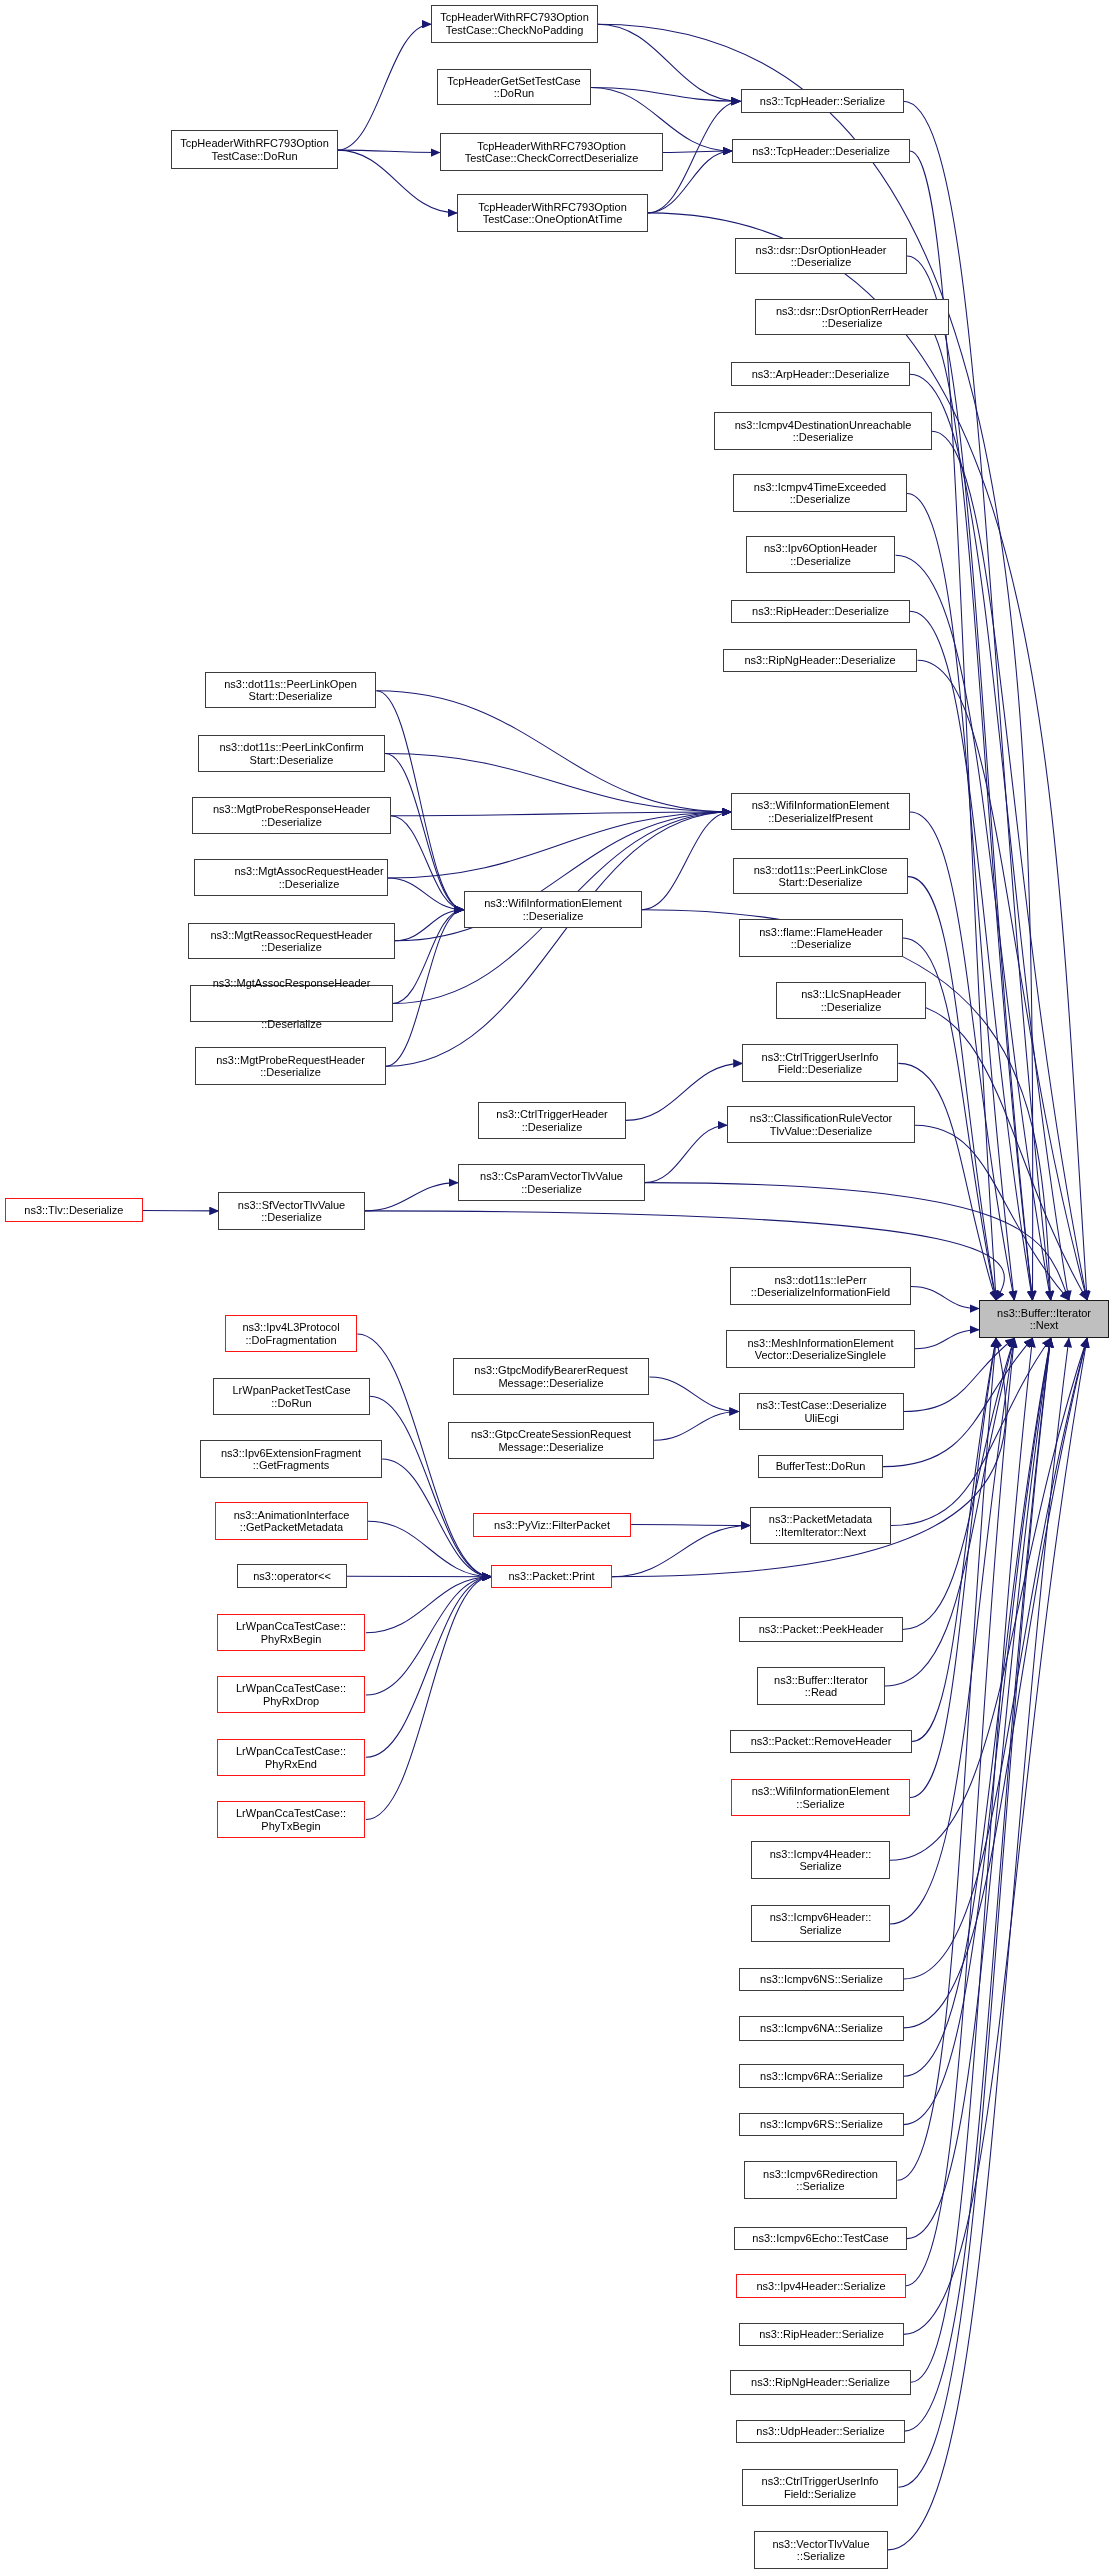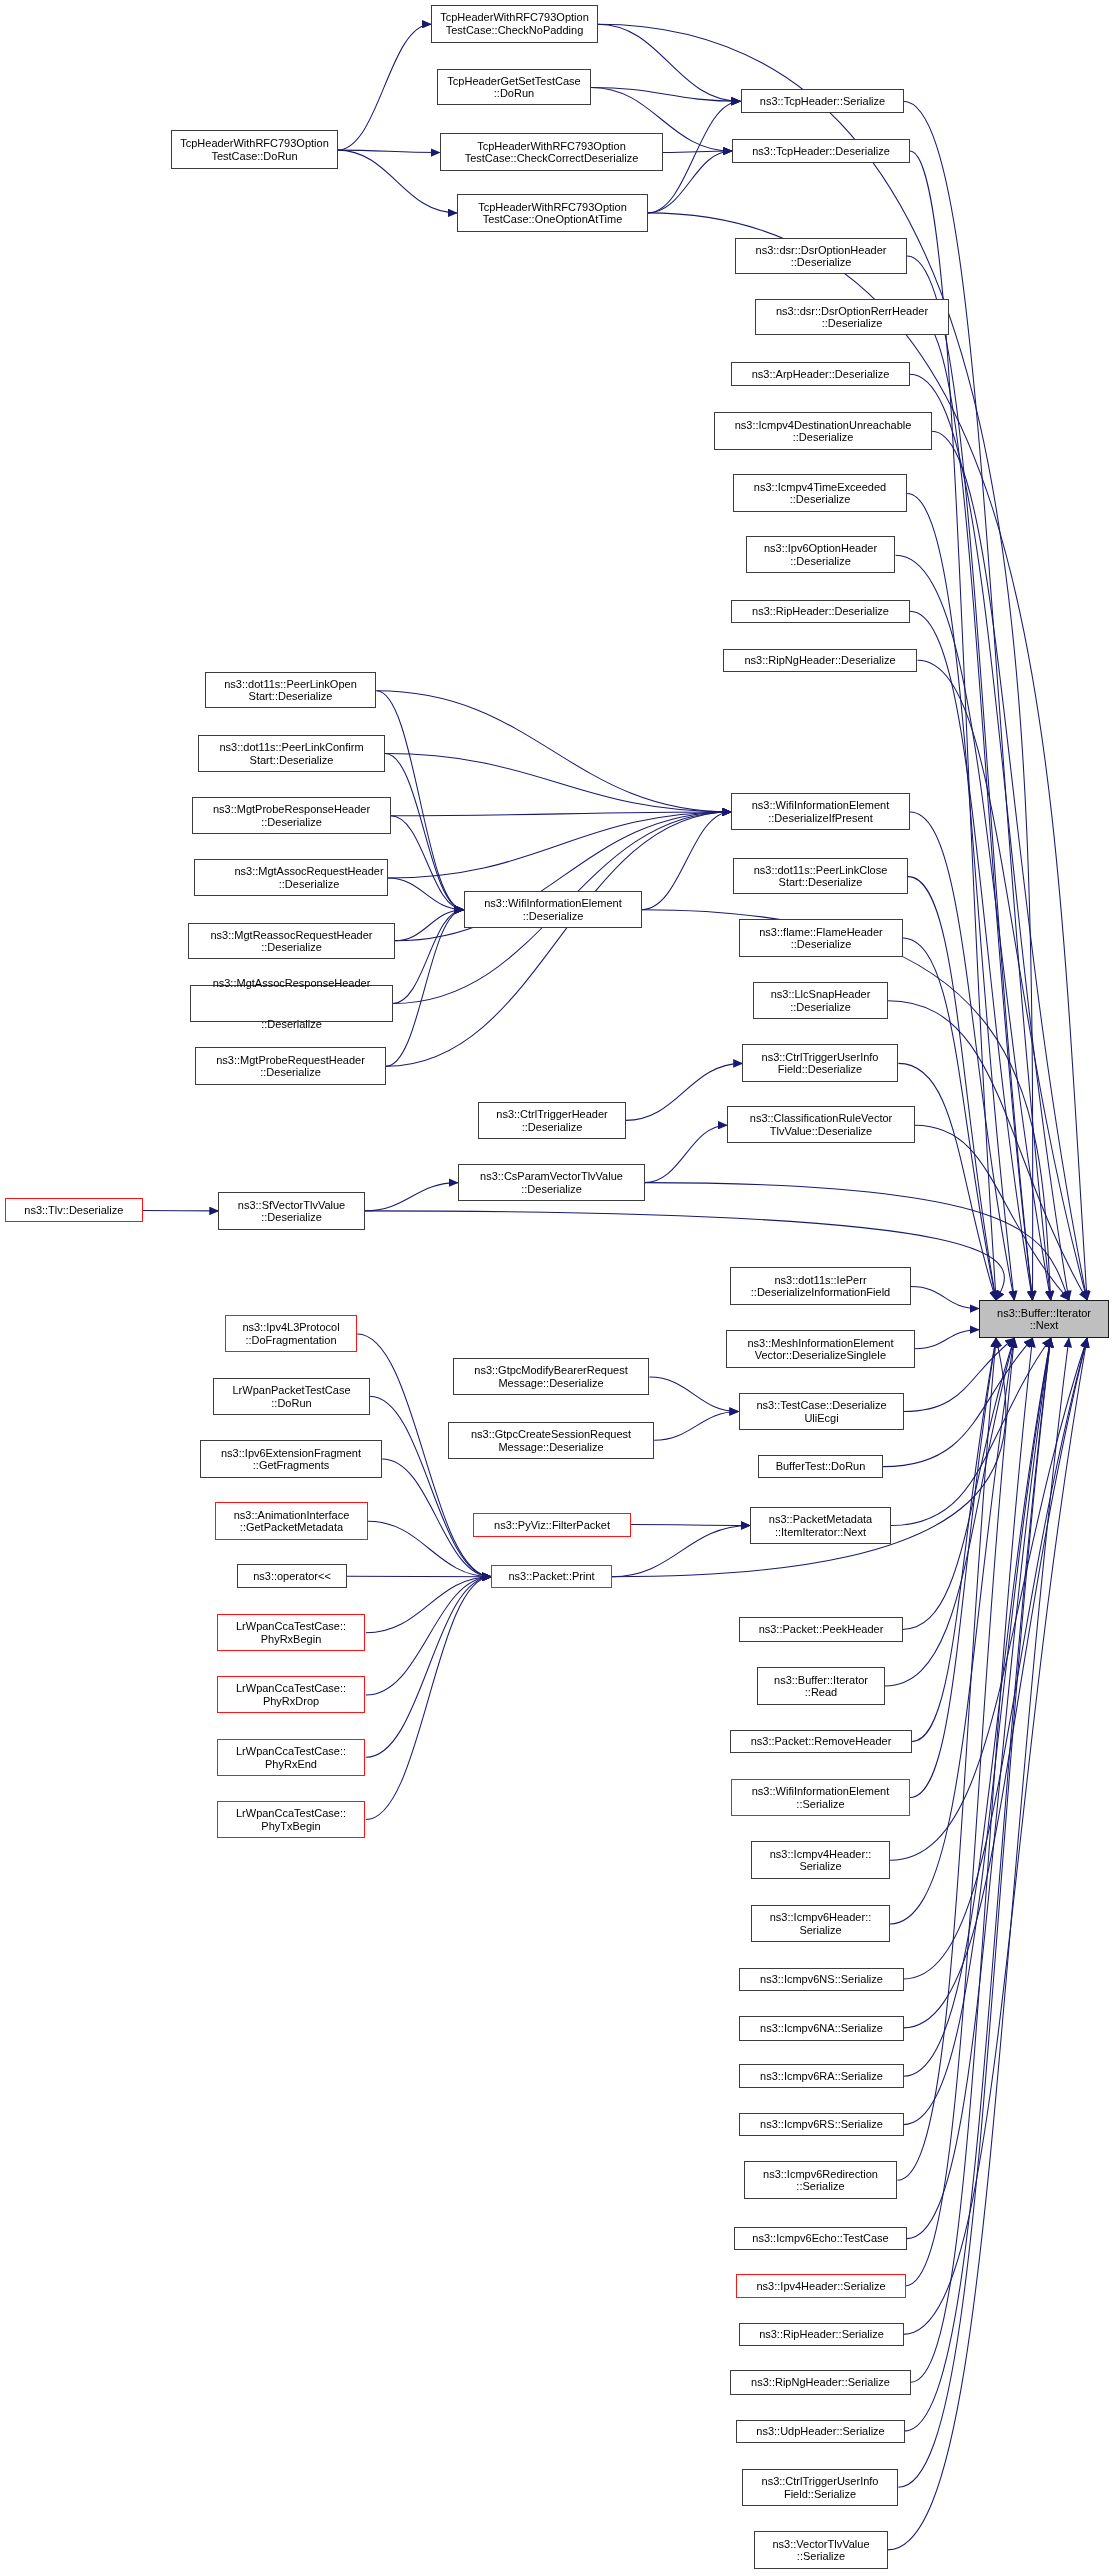--- a/index.html
+++ b/index.html
@@ -206,21 +206,21 @@
         <div class="ln">::DeserializeIfPresent</div>
       </div>
       <div class="node normal" style="left: 733px; top: 858px; width: 175px; height: 36px;">
         <div class="ln">ns3::dot11s::PeerLinkClose</div>
         <div class="ln">Start::Deserialize</div>
       </div>
       <div class="node normal" style="left: 739px; top: 919px; width: 164px; height: 38px;">
         <div class="ln">ns3::flame::FlameHeader</div>
         <div class="ln">::Deserialize</div>
       </div>
-      <div class="node normal" style="left: 753px; top: 982px; width: 135px; height: 37px;">
+      <div class="node normal" style="left: 776px; top: 982px; width: 150px; height: 37px;">
         <div class="ln">ns3::LlcSnapHeader</div>
         <div class="ln">::Deserialize</div>
       </div>
       <div class="node normal" style="left: 742px; top: 1044px; width: 156px; height: 38px;">
         <div class="ln">ns3::CtrlTriggerUserInfo</div>
         <div class="ln">Field::Deserialize</div>
       </div>
       <div class="node normal" style="left: 727px; top: 1106px; width: 188px; height: 37px;">
         <div class="ln">ns3::ClassificationRuleVector</div>
         <div class="ln">TlvValue::Deserialize</div>

